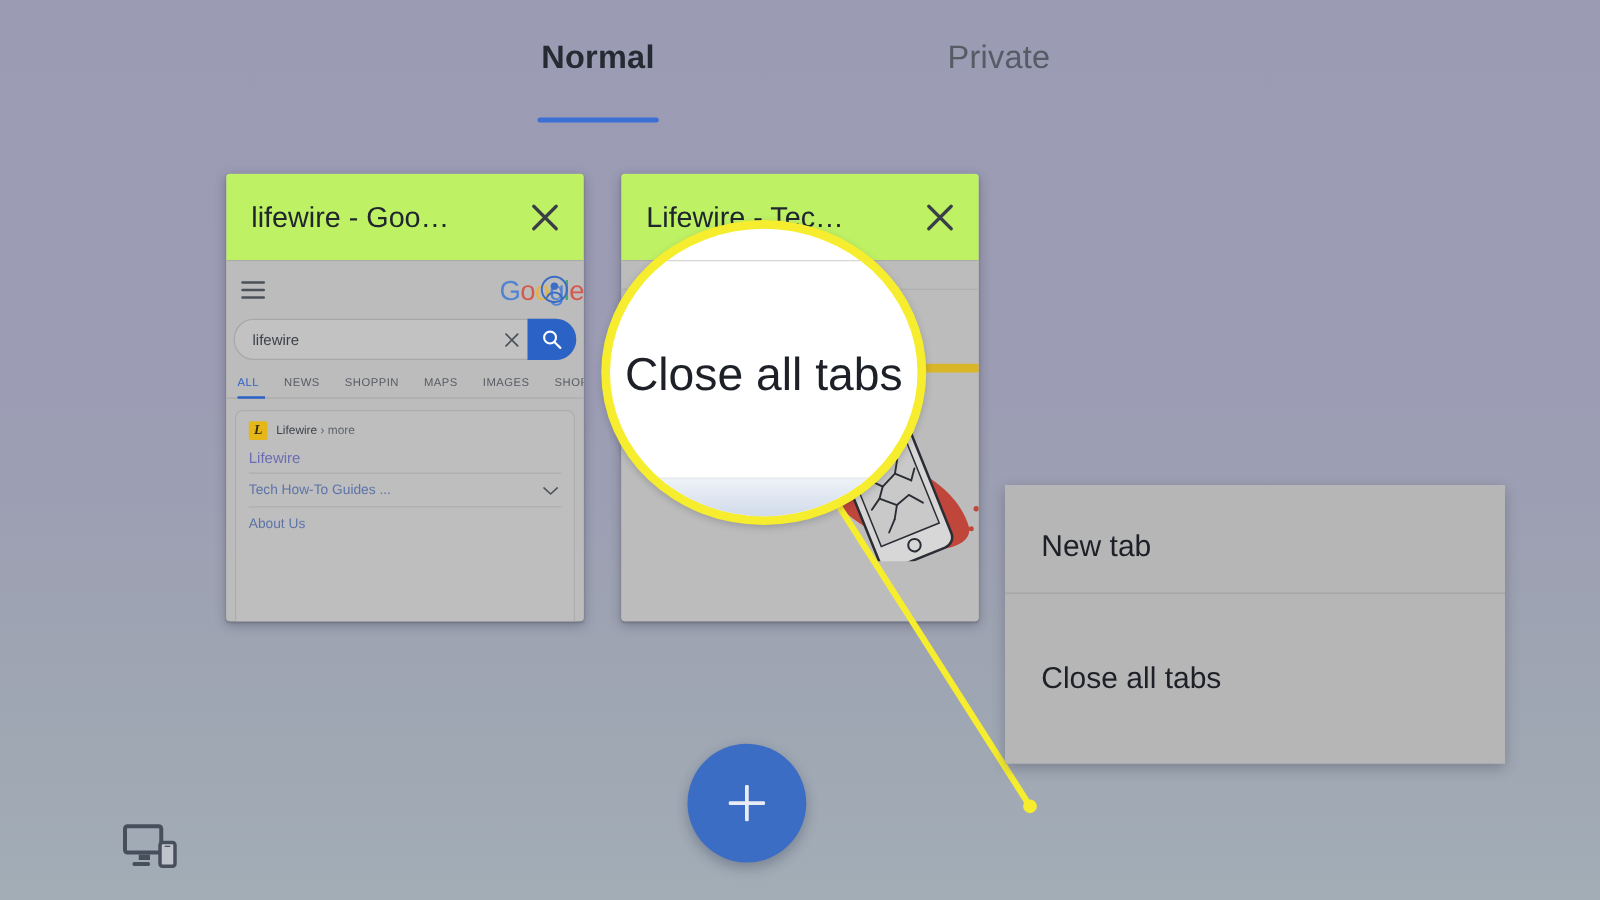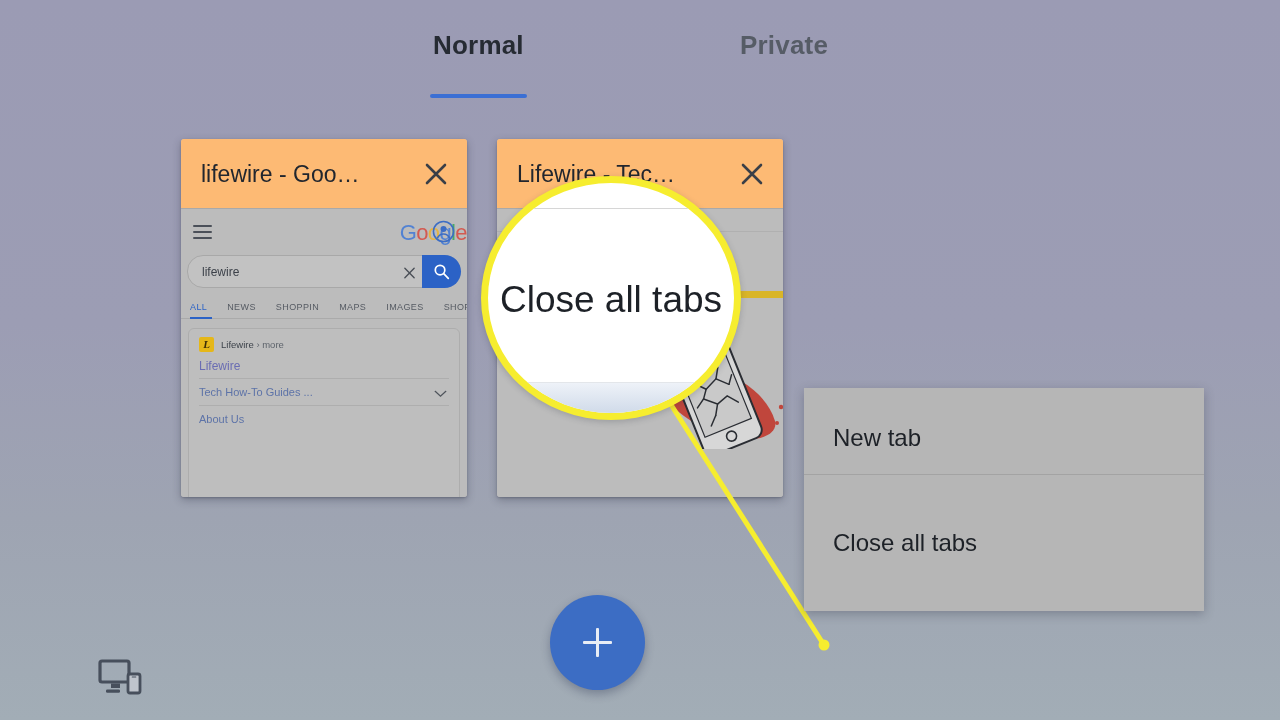--- a/index.html
+++ b/index.html
@@ -35,23 +35,23 @@
     padding: 0;
     cursor: pointer;
     font-family: "Liberation Sans", sans-serif;
   }
   .tabbtn.normal {
     left: 433px;
     color: #262b33;
     font-weight: 600;
   }
   .tabbtn.private {
-    left: 740px;
+    left: 758px;
     color: #565c66;
-    font-weight: 700;
+    font-weight: 400;
   }
   .tab-underline {
     position: absolute;
     left: 430px;
     top: 94px;
     width: 97px;
     height: 4px;
     border-radius: 2px;
     background: #3b6fd4;
   }
@@ -63,21 +63,21 @@
     border-radius: 3px;
     overflow: hidden;
     box-shadow: 0 3px 9px rgba(40,44,60,0.33), 0 1px 2px rgba(40,44,60,0.25);
   }
   #card1 { left: 181px; top: 139px; width: 286px; height: 358px; }
   #card2 { left: 497px; top: 139px; width: 286px; height: 358px; }
 
   .card-titlebar {
     position: relative;
     height: 69px;
-    background: #fdba74;
+    background: #bef264;
     border-bottom: 1px solid #a9a9a9;
   }
   .card-title {
     position: absolute;
     left: 20px;
     top: 50%;
     transform: translateY(-50%);
     font-size: 23px;
     color: #21262e;
     white-space: nowrap;

